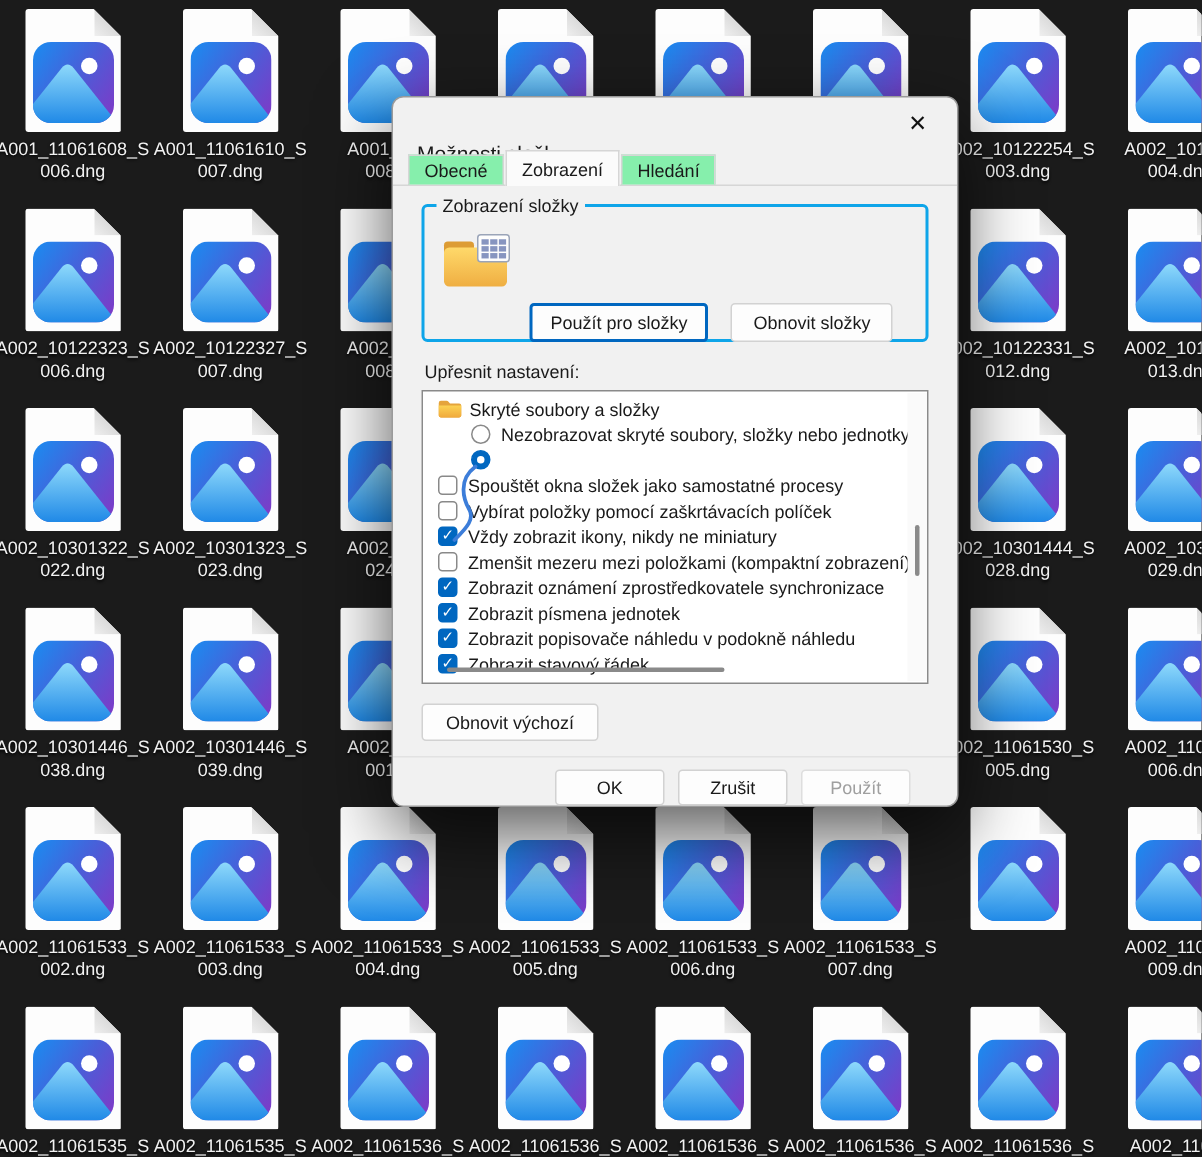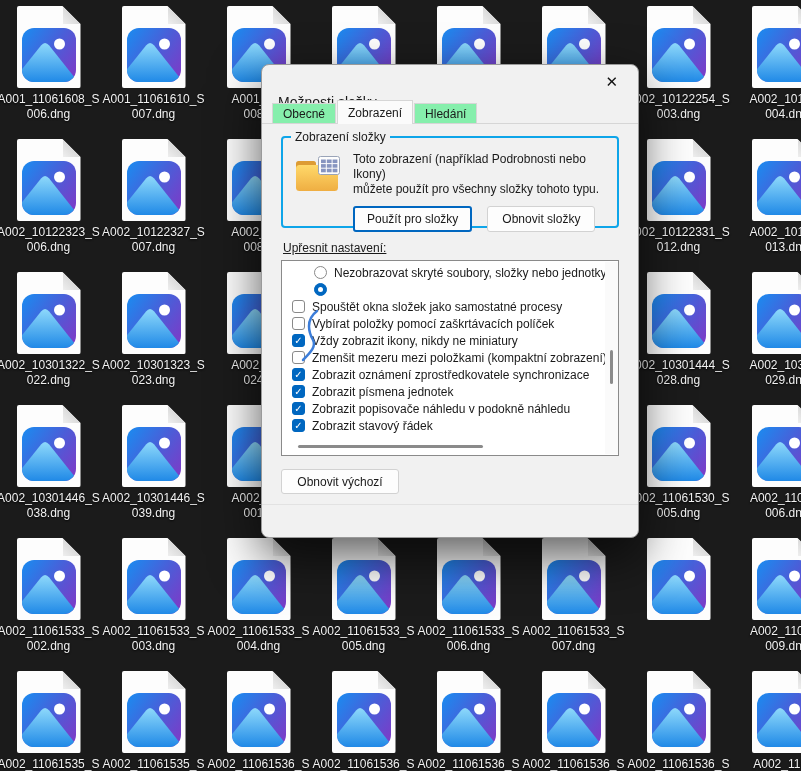--- a/index.html
+++ b/index.html
@@ -37,21 +37,21 @@
   .fv-icon { width:46px; height:38px; flex:0 0 46px; margin-top:3px; }
   .gb-text { margin-left:12px; line-height:15px; }
   .gb-buttons { display:flex; gap:15px; margin:9px 0 0 58px; }
 
   .btn { height:26px; min-width:108px; padding:0 12px; background:#fdfdfd; border:1px solid #d2d2d2;
          border-radius:3px; font-family:"Liberation Sans",sans-serif; font-size:12px; color:#1a1a1a;
          display:inline-flex; align-items:center; justify-content:center; }
   .btn.default { border:2px solid #0067c0; }
   .btn.disabled { color:#9f9f9f; border-color:#dedede; }
 
-  .adv-label { margin:13px 0 5px 2px;text-decoration:underline; }
+  .adv-label { margin:13px 0 5px 2px; }
   .listbox { position:relative; height:196px; background:#fff; border:1px solid #8a8a8a; padding:3px 0 0 6px; overflow:hidden; }
   .litem { display:flex; align-items:center; height:17px; }
   .ind0 { padding-left:4px; } .ind1 { padding-left:26px; }
   .check,.radio { width:13px; height:13px; flex:0 0 13px; margin-right:7px; border:1px solid #898989; background:#fff; }
   .check { border-radius:3px; color:#fff; font-size:10px; line-height:11px; text-align:center; }
   .check.on { background:#0067c0; border-color:#0067c0; }
   .radio { border-radius:50%; position:relative; }
   .radio.on { background:#0067c0; border-color:#0067c0; }
   .radio.on::after { content:''; position:absolute; left:3px; top:3px; width:5px; height:5px; border-radius:50%; background:#fff; }
   .sfolder { width:16px; height:13px; margin-right:5px; flex:0 0 16px; }
@@ -604,35 +604,37 @@
     <div class="tab">Hledání</div>
   </div>
 
   <div class="dbody">
     <div class="groupbox">
       <div class="legend">Zobrazení složky</div>
       <div class="gb-row">
         <svg class="fv-icon" viewBox="0 0 46 38">
             <use href="#fvGlyph"></use>
           </svg>
-        <div class="gb-text">
-          <div>Toto zobrazení (například Podrobnosti nebo Ikony)</div>
-          <div>můžete použít pro všechny složky tohoto typu.</div>
-        </div>
       </div>
       <div class="gb-buttons">
         <button class="btn default">Použít pro složky</button>
         <button class="btn">Obnovit složky</button>
       </div>
     </div>
 
     <div class="adv-label">Upřesnit nastavení:</div>
 
     <div class="listbox">
       <div>
+          <div class="litem ind0">
+            <svg class="sfolder" viewBox="0 0 16 13">
+              <use href="#folderGlyph"></use>
+            </svg>
+            <span class="litext">Skryté soubory a složky</span>
+          </div>
           <div class="litem ind1">
             <span class="radio "></span>
             <span class="litext">Nezobrazovat skryté soubory, složky nebo jednotky</span>
           </div>
           <div class="litem ind1">
             <span class="radio on"></span>
           </div>
           <div class="litem ind0">
             <span class="check "></span>
             <span class="litext">Spouštět okna složek jako samostatné procesy</span>
@@ -670,18 +672,23 @@
           <div class="vthumb"></div>
         </div>
       <div class="hthumb"></div>
     </div>
 
     <div class="restore-row">
       <button class="btn mid">Obnovit výchozí</button>
     </div>
 
     <div class="sep"></div>
+    <div class="footer">
+      <button class="btn fbtn">OK</button>
+      <button class="btn fbtn">Zrušit</button>
+      <button class="btn fbtn disabled">Použít</button>
+    </div>
   </div>
 </div>
 
 <svg id="ink" width="801" height="771" viewBox="0 0 801 771">
   <path d="M 317 311 C 305 320 309 333 313 340 C 316 346 312 351 303 360" fill="none" stroke="#3c7dd9" stroke-width="2.5" stroke-linecap="round"></path>
 </svg>
 
 </body></html>

